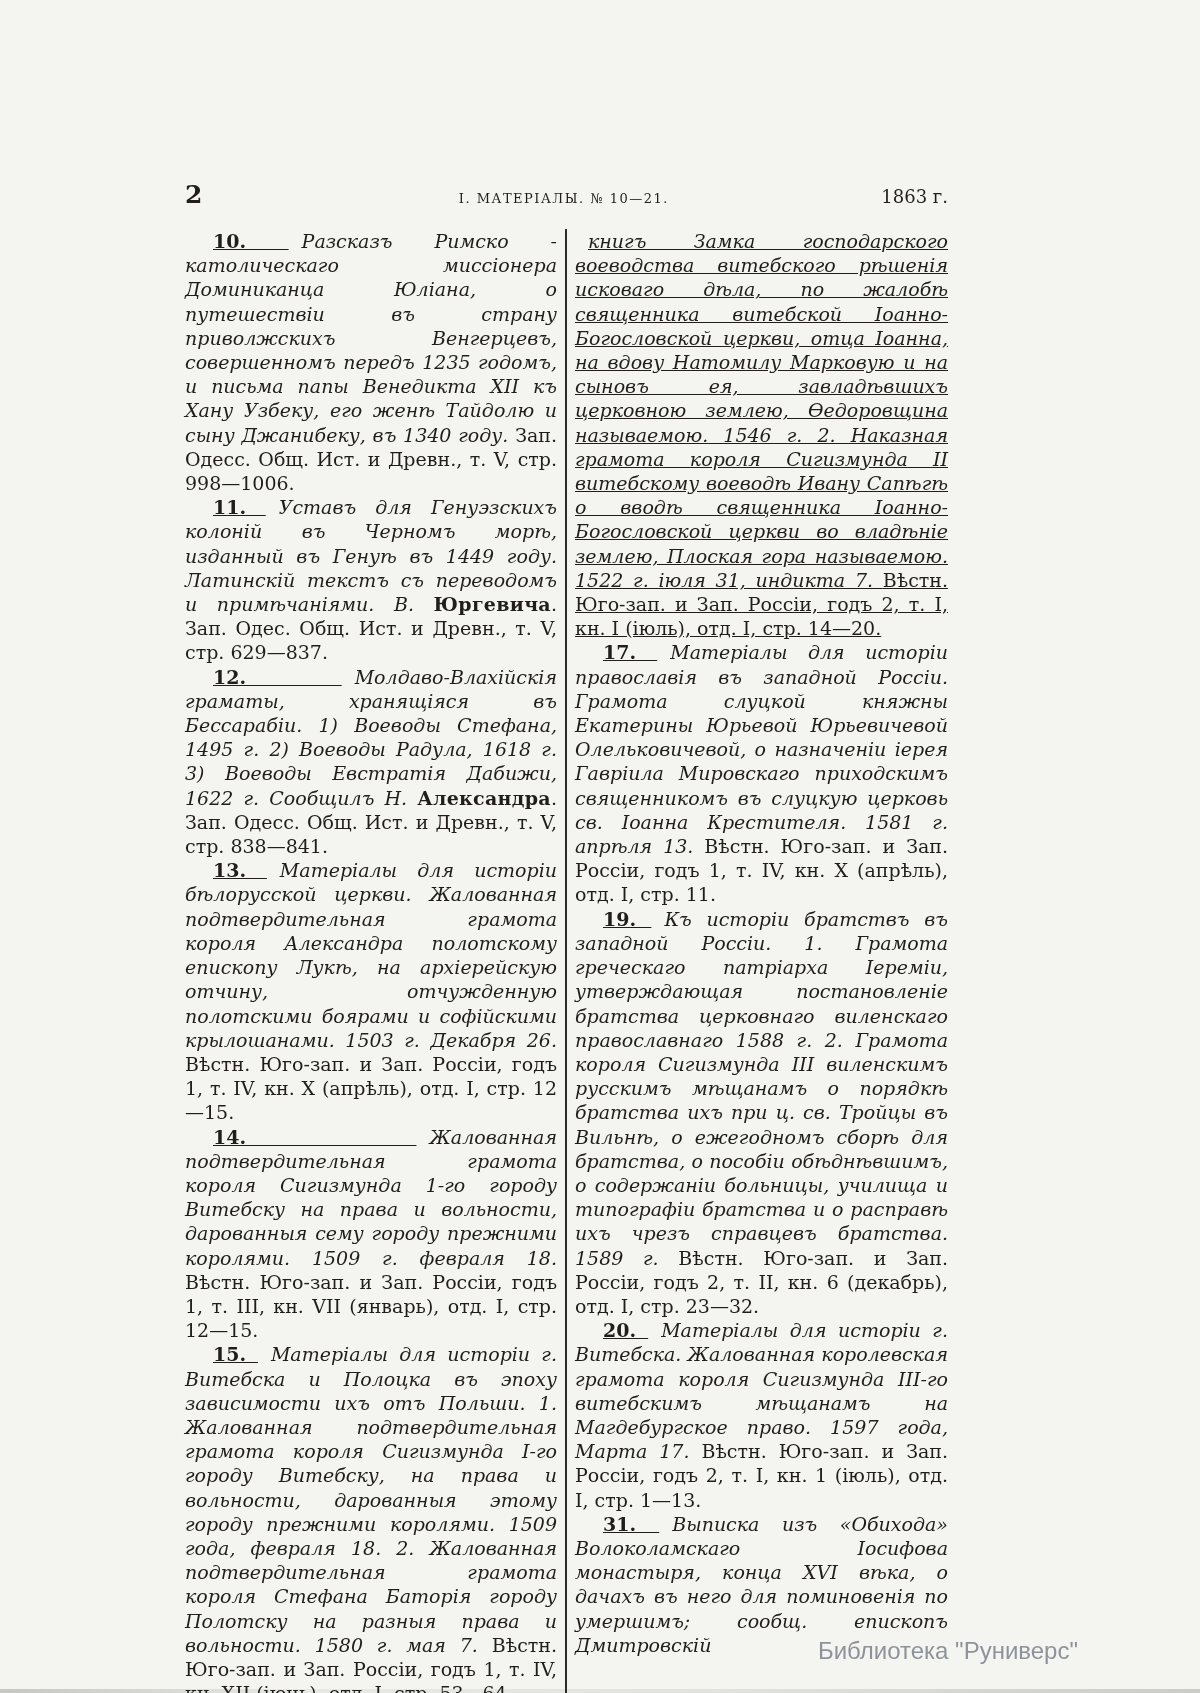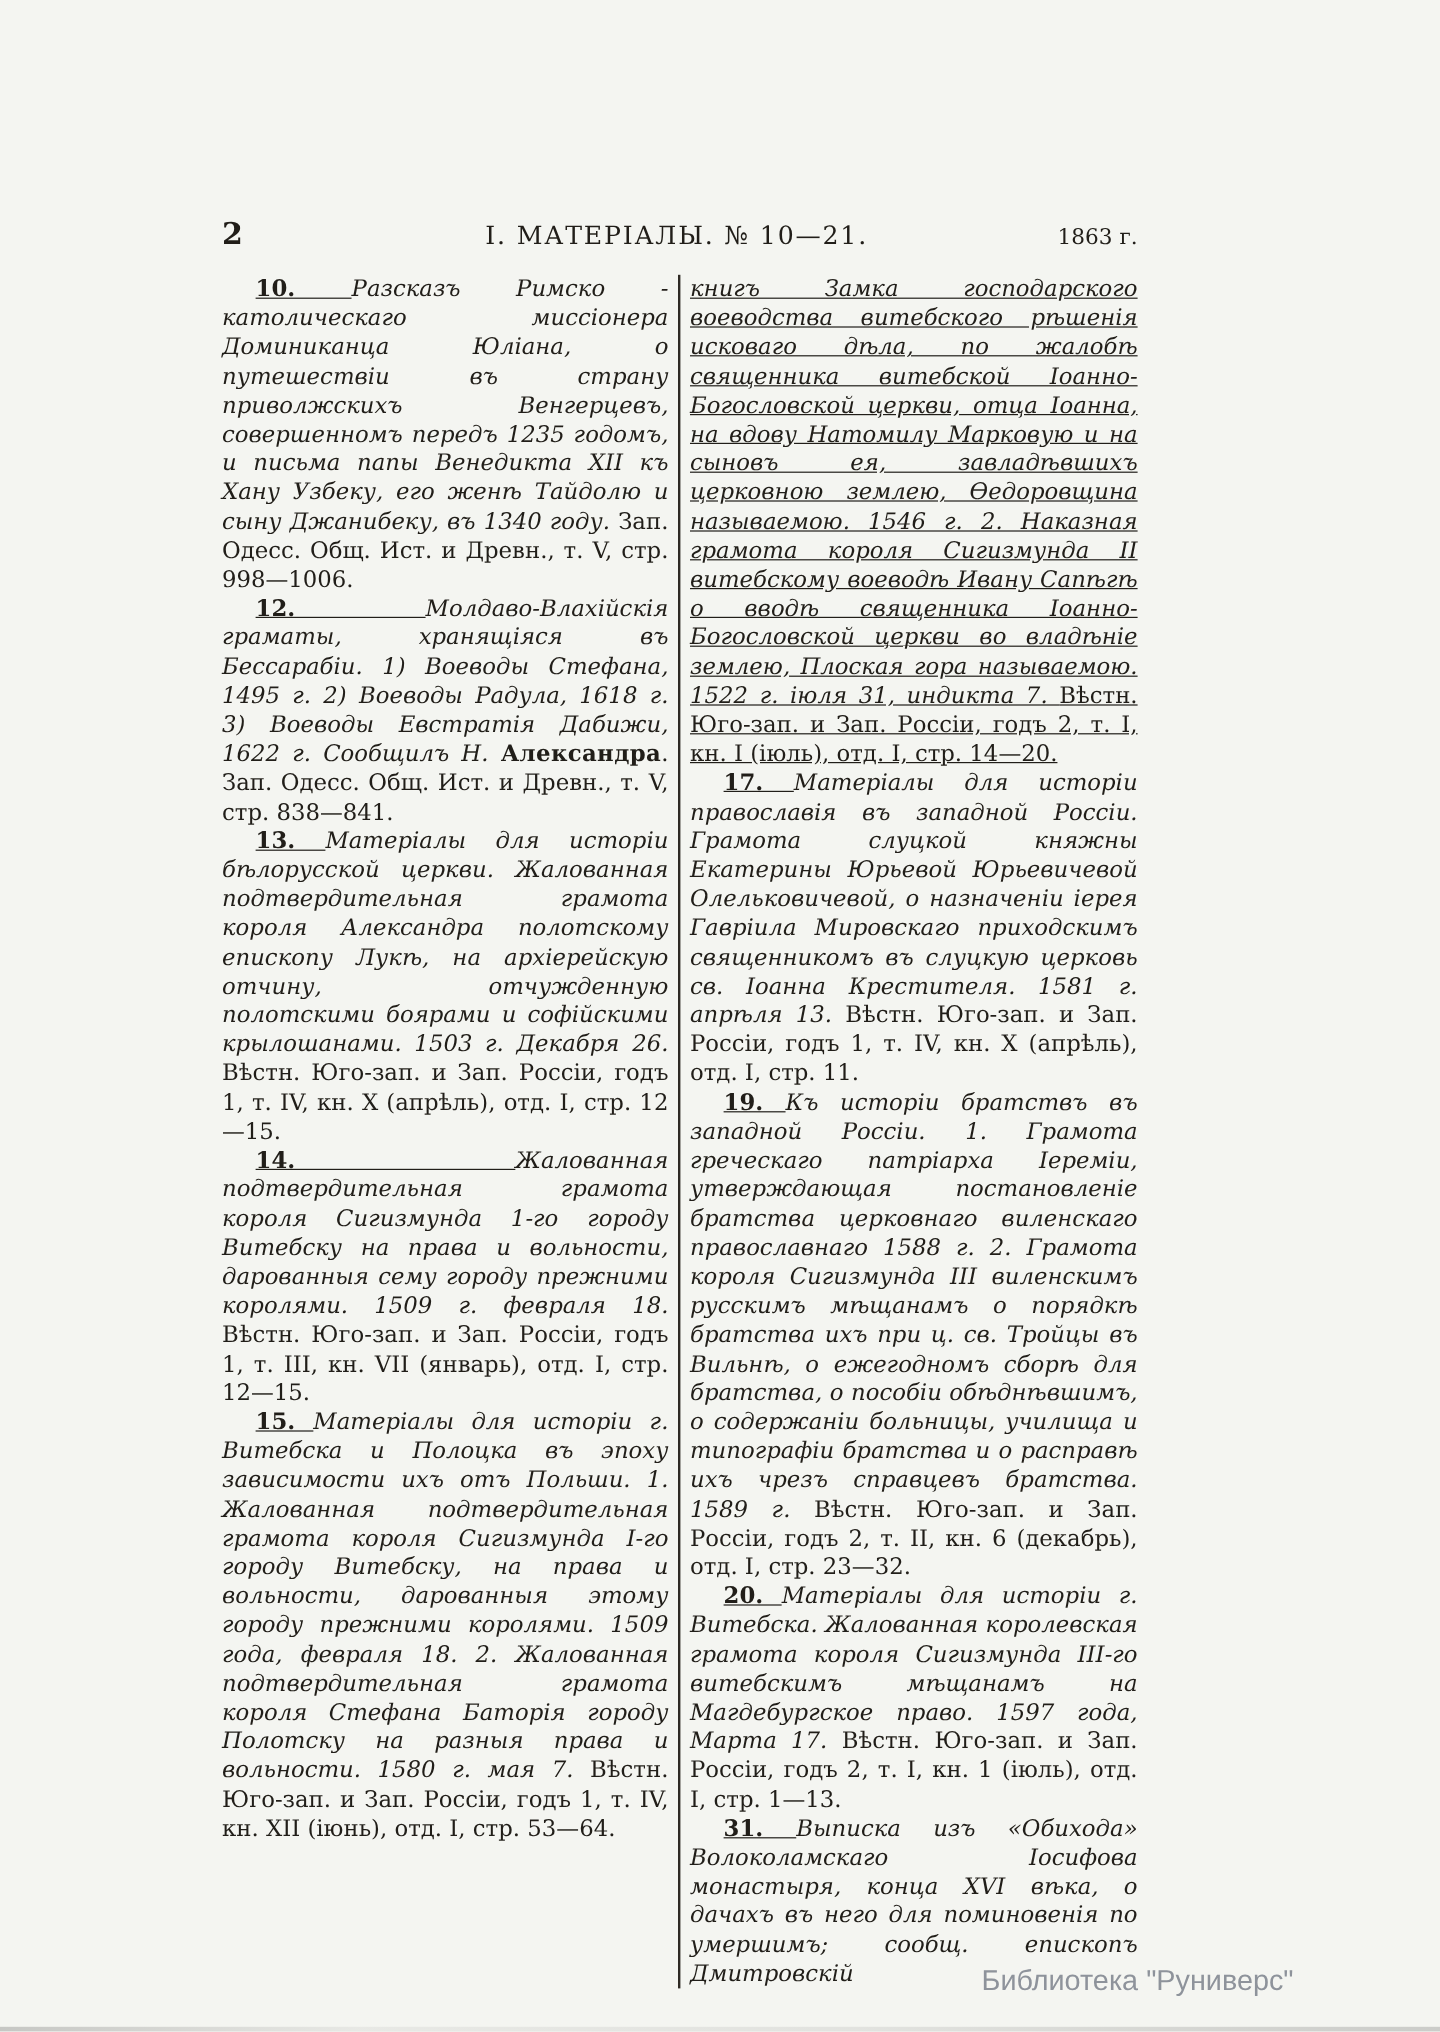--- a/index.html
+++ b/index.html
@@ -15,21 +15,21 @@
     overflow: hidden;
     color: #211e19;
   }
   
   .header {
     position: absolute;
     top: 180px; left: 185px; width: 763px;
     display: flex; justify-content: space-between; align-items: baseline;
   }
   .pagenum { font-size: 25px; font-weight: bold; }
-  .htitle  { font-size: 21px; letter-spacing: 1.5px; font-variant-numeric: lining-nums; margin-left: 44px; }
+  .htitle  { font-size: 13px; letter-spacing: 1.5px; font-variant-numeric: lining-nums; margin-left: 44px; }
   .hyear   { font-size: 18px; }
   
   .columns {
     position: absolute;
     top: 229px; left: 185px; width: 763px;
     display: flex; align-items: stretch;
   }
   .col {
     font-size: 19px;
     line-height: 24.2px;
@@ -38,21 +38,21 @@
   .col-left  { width: 372px; }
   .col-right {
     width: 373px;
     border-left: 2px solid #2e2a24;
     margin-left: 8px;
     padding-left: 8px;
   }
   p.entry { margin: 0; text-indent: 28px; }
   p.entry.no-indent { text-indent: 0; text-decoration: underline; }
   .num { font-weight: bold; font-style: normal; text-decoration: underline; }
-  .seg-italic { font-style: italic; }
+  .seg-italic { font-style: italic; margin-left: 13px; }
   .seg-roman  { font-style: normal; }
   .seg-bold   { font-weight: bold; font-style: normal; letter-spacing: .3px; }
   
   .watermark {
     position: absolute;
     right: 122px; bottom: 28px;
     font-family: "Liberation Sans", sans-serif;
     font-size: 24px;
     color: #8e939b;
     white-space: nowrap;
@@ -73,20 +73,21 @@
 
   <div class="header">
     <span class="pagenum">2</span>
     <span class="htitle">І. МАТЕРІАЛЫ. № 10—21.</span>
     <span class="hyear">1863 г.</span>
   </div>
 
   <div class="columns">
     <div class="col col-left" id="col-left">
         <p class="entry"><span class="num">10. </span><span class="seg-italic">Разсказъ Римско - католическаго миссіонера Доминиканца Юліана, о путешествіи въ страну приволжскихъ Венгерцевъ, совершенномъ передъ 1235 годомъ, и письма папы Венедикта XII къ Хану Узбеку, его женѣ Тайдолю и сыну Джанибеку, въ 1340 году. </span><span class="seg-roman">Зап. Одесс. Общ. Ист. и Древн., т. V, стр. 998—1006.</span></p>
+        <p class="entry"><span class="num">11. </span><span class="seg-italic">Уставъ для Генуэзскихъ колоній въ Черномъ морѣ, изданный въ Генуѣ въ 1449 году. Латинскій текстъ съ переводомъ и примѣчаніями. В. </span><span class="seg-bold">Юргевича</span><span class="seg-roman">. Зап. Одес. Общ. Ист. и Древн., т. V, стр. 629—837.</span></p>
         <p class="entry"><span class="num">12. </span><span class="seg-italic">Молдаво-Влахійскія граматы, хранящіяся въ Бессарабіи. 1) Воеводы Стефана, 1495 г. 2) Воеводы Радула, 1618 г. 3) Воеводы Евстратія Дабижи, 1622 г. Сообщилъ Н. </span><span class="seg-bold">Александра</span><span class="seg-roman">. Зап. Одесс. Общ. Ист. и Древн., т. V, стр. 838—841.</span></p>
         <p class="entry"><span class="num">13. </span><span class="seg-italic">Матеріалы для исторіи бѣлорусской церкви. Жалованная подтвердительная грамота короля Александра полотскому епископу Лукѣ, на архіерейскую отчину, отчужденную полотскими боярами и софійскими крылошанами. 1503 г. Декабря 26. </span><span class="seg-roman">Вѣстн. Юго-зап. и Зап. Россіи, годъ 1, т. IV, кн. X (апрѣль), отд. I, стр. 12—15.</span></p>
         <p class="entry"><span class="num">14. </span><span class="seg-italic">Жалованная подтвердительная грамота короля Сигизмунда 1-го городу Витебску на права и вольности, дарованныя сему городу прежними королями. 1509 г. февраля 18. </span><span class="seg-roman">Вѣстн. Юго-зап. и Зап. Россіи, годъ 1, т. III, кн. VII (январь), отд. I, стр. 12—15.</span></p>
         <p class="entry"><span class="num">15. </span><span class="seg-italic">Матеріалы для исторіи г. Витебска и Полоцка въ эпоху зависимости ихъ отъ Польши. 1. Жалованная подтвердительная грамота короля Сигизмунда I-го городу Витебску, на права и вольности, дарованныя этому городу прежними королями. 1509 года, февраля 18. 2. Жалованная подтвердительная грамота короля Стефана Баторія городу Полотску на разныя права и вольности. 1580 г. мая 7. </span><span class="seg-roman">Вѣстн. Юго-зап. и Зап. Россіи, годъ 1, т. IV, кн. XII (іюнь), отд. I, стр. 53—64.</span></p>
       </div>
     <div class="col col-right" id="col-right">
         <p class="entry no-indent"><span class="seg-italic">книгъ Замка господарского воеводства витебского рѣшенія исковаго дѣла, по жалобѣ священника витебской Іоанно-Богословской церкви, отца Іоанна, на вдову Натомилу Марковую и на сыновъ ея, завладѣвшихъ церковною землею, Ѳедоровщина называемою. 1546 г. 2. Наказная грамота короля Сигизмунда II витебскому воеводѣ Ивану Сапѣгѣ о вводѣ священника Іоанно-Богословской церкви во владѣніе землею, Плоская гора называемою. 1522 г. іюля 31, индикта 7. </span><span class="seg-roman">Вѣстн. Юго-зап. и Зап. Россіи, годъ 2, т. I, кн. I (іюль), отд. I, стр. 14—20.</span></p>
         <p class="entry"><span class="num">17. </span><span class="seg-italic">Матеріалы для исторіи православія въ западной Россіи. Грамота слуцкой княжны Екатерины Юрьевой Юрьевичевой Олельковичевой, о назначеніи іерея Гавріила Мировскаго приходскимъ священникомъ въ слуцкую церковь св. Іоанна Крестителя. 1581 г. апрѣля 13. </span><span class="seg-roman">Вѣстн. Юго-зап. и Зап. Россіи, годъ 1, т. IV, кн. X (апрѣль), отд. I, стр. 11.</span></p>
         <p class="entry"><span class="num">19. </span><span class="seg-italic">Къ исторіи братствъ въ западной Россіи. 1. Грамота греческаго патріарха Іереміи, утверждающая постановленіе братства церковнаго виленскаго православнаго 1588 г. 2. Грамота короля Сигизмунда III виленскимъ русскимъ мѣщанамъ о порядкѣ братства ихъ при ц. св. Тройцы въ Вильнѣ, о ежегодномъ сборѣ для братства, о пособіи обѣднѣвшимъ, о содержаніи больницы, училища и типографіи братства и о расправѣ ихъ чрезъ справцевъ братства. 1589 г. </span><span class="seg-roman">Вѣстн. Юго-зап. и Зап. Россіи, годъ 2, т. II, кн. 6 (декабрь), отд. I, стр. 23—32.</span></p>
         <p class="entry"><span class="num">20. </span><span class="seg-italic">Матеріалы для исторіи г. Витебска. Жалованная королевская грамота короля Сигизмунда III-го витебскимъ мѣщанамъ на Магдебургское право. 1597 года, Марта 17. </span><span class="seg-roman">Вѣстн. Юго-зап. и Зап. Россіи, годъ 2, т. I, кн. 1 (іюль), отд. I, стр. 1—13.</span></p>

